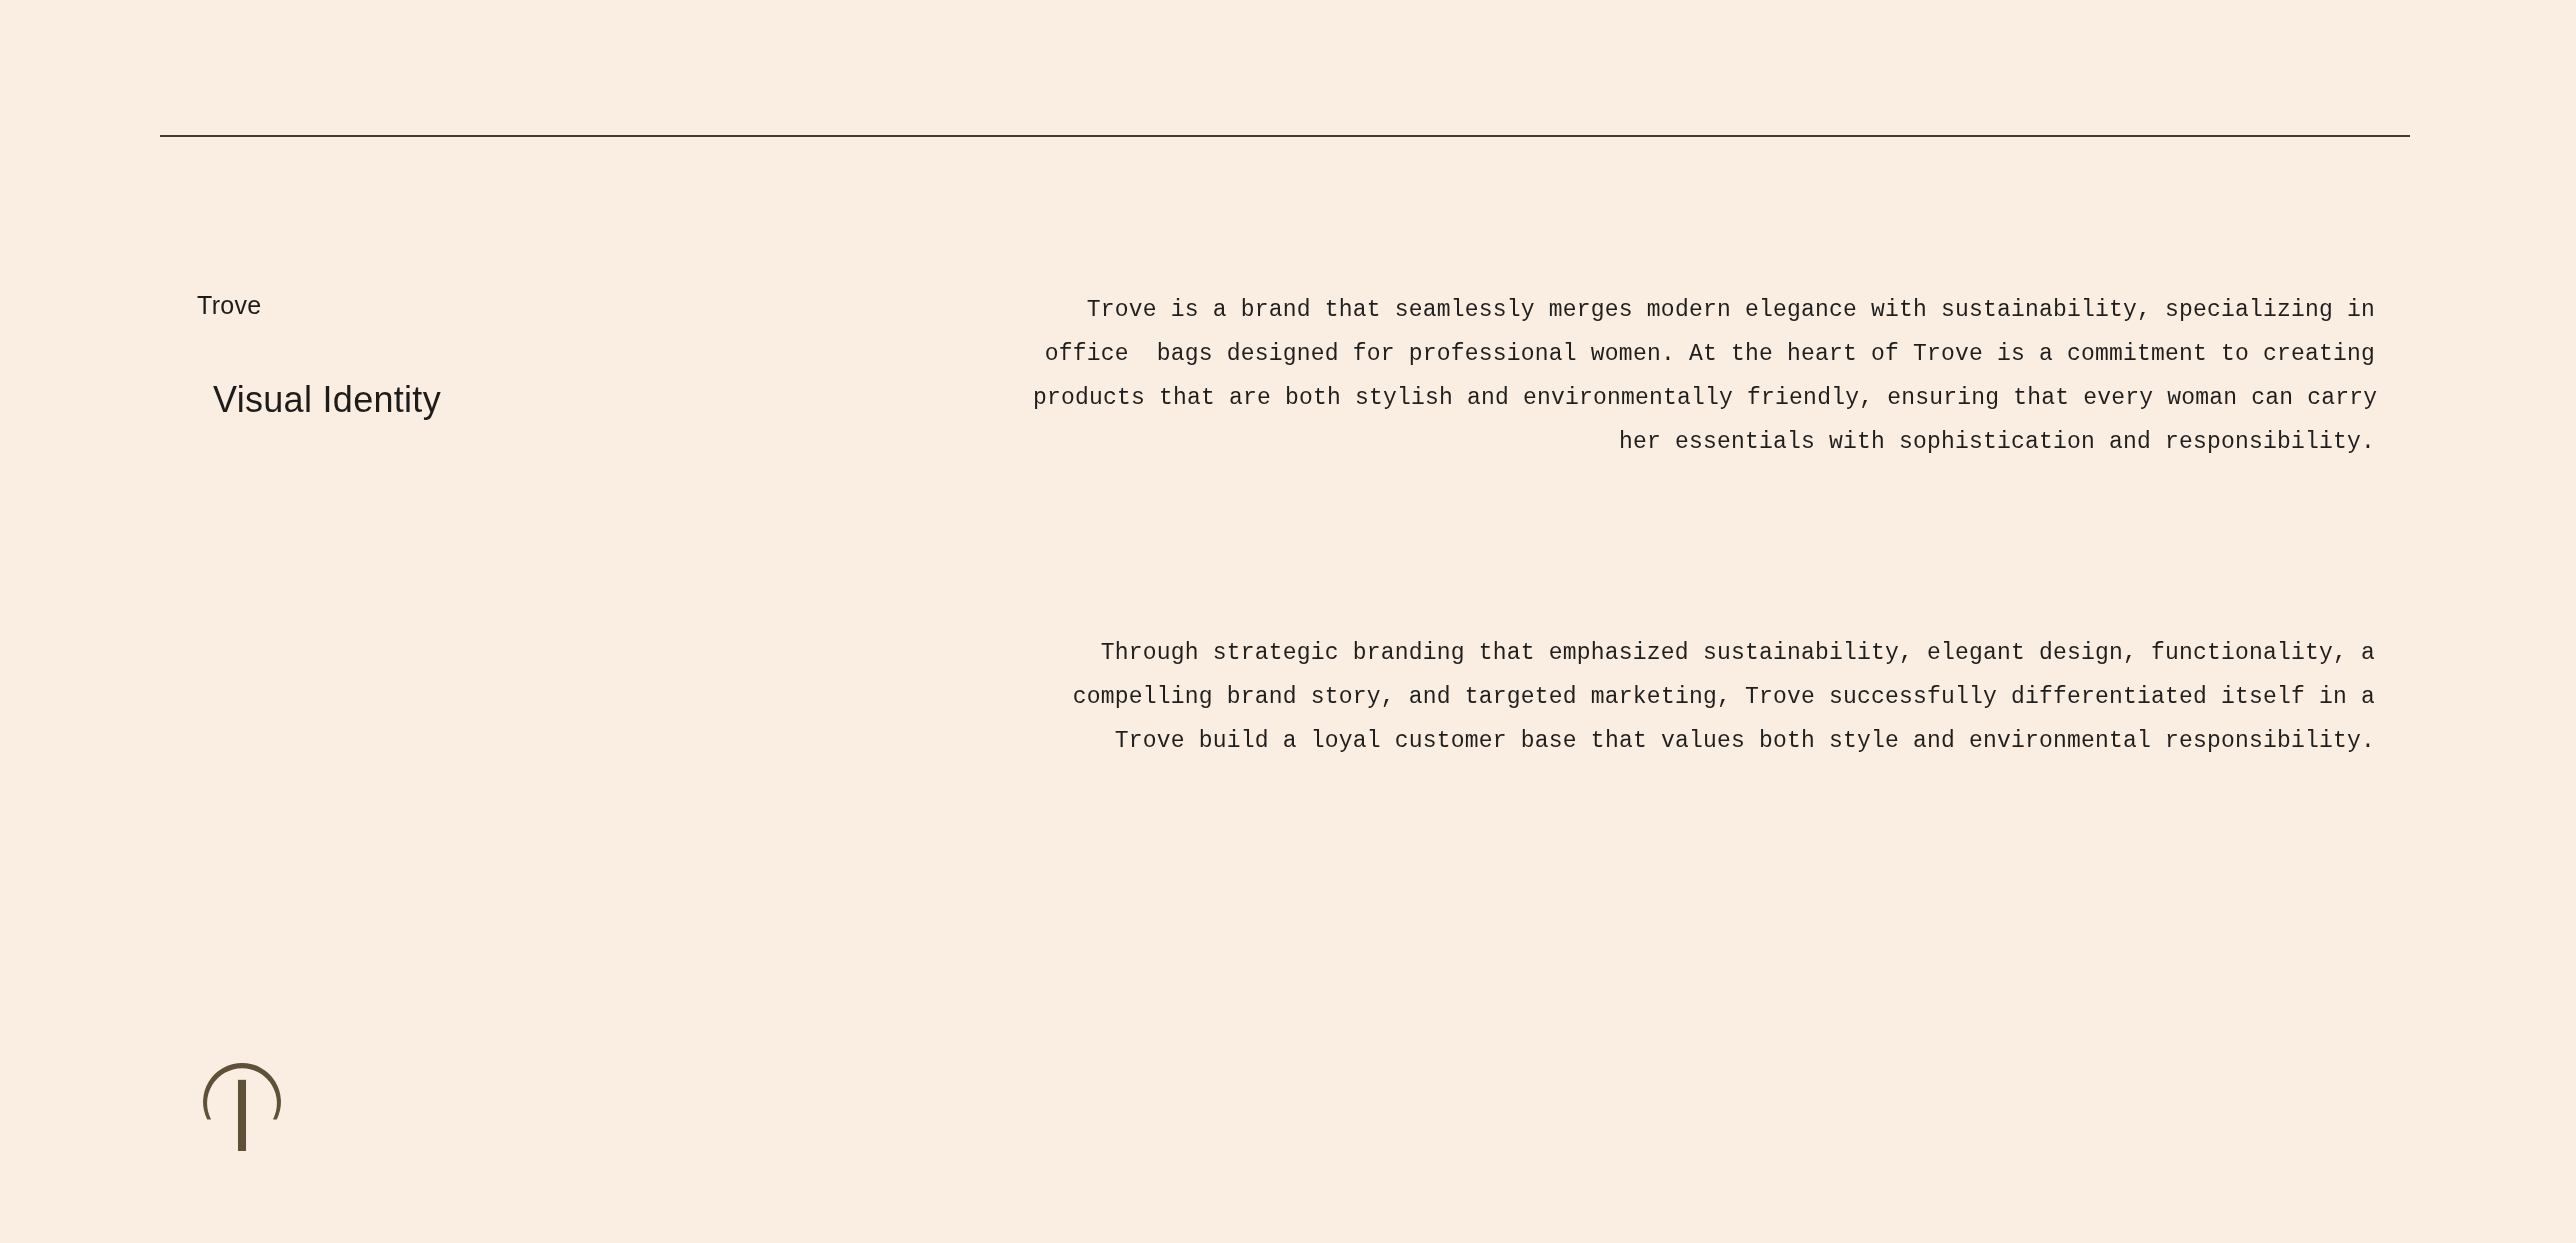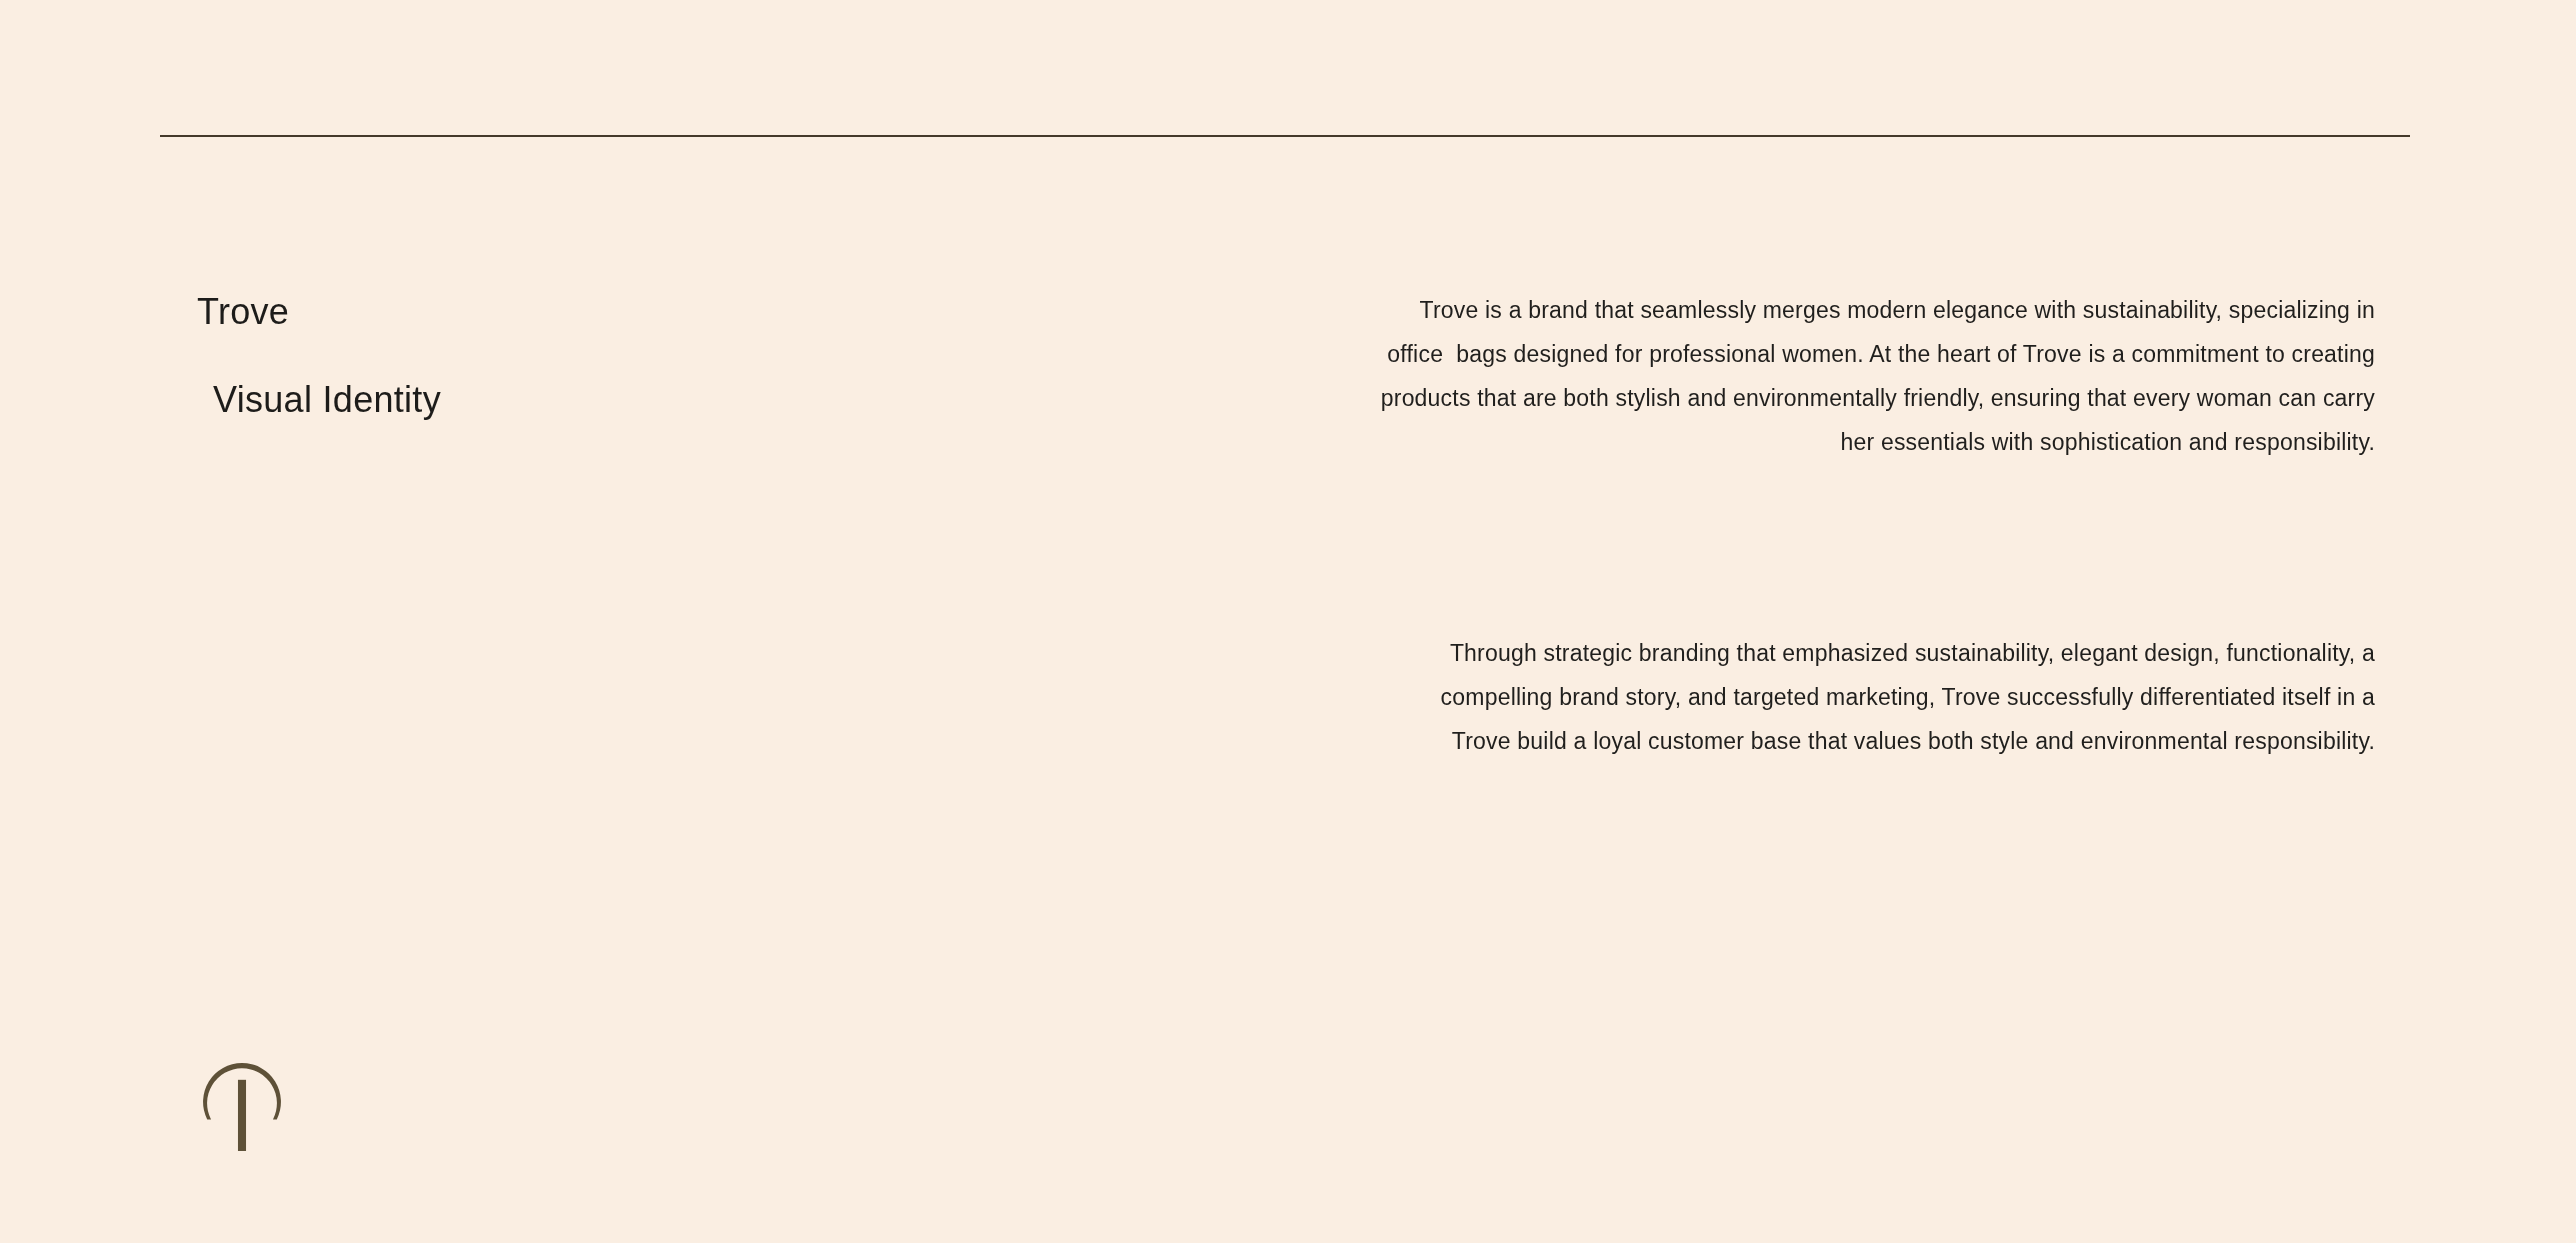--- a/index.html
+++ b/index.html
@@ -25,21 +25,21 @@
     top: 135px;
     width: 2250px;
     height: 2px;
     background: #44392a;
   }
   .brand-name {
     position: absolute;
     left: 197px;
     top: 291px;
     margin: 0;
-    font-size: 36px;
+    font-size: 25px;
     font-weight: 500;
     letter-spacing: 0.3px;
     line-height: 1.15;
     color: #1d1c1a;
     white-space: nowrap;
   }
   .page-title {
     position: absolute;
     left: 197px;
     top: 363px;
@@ -53,20 +53,21 @@
   }
   .paragraph {
     position: absolute;
     right: 201px;
     width: 1342px;
     text-align: right;
     font-size: 23px;
     line-height: 44px;
     letter-spacing: 0.2px;
     color: #201f1d;
+    font-family: Liberation Mono, monospace;
   }
   .paragraph .line {
     white-space: pre;
   }
   .paragraph.intro   { top: 288px; }
   .paragraph.outcome { top: 631px; }
   .logomark {
     position: absolute;
     left: 199px;
     top: 1059px;

